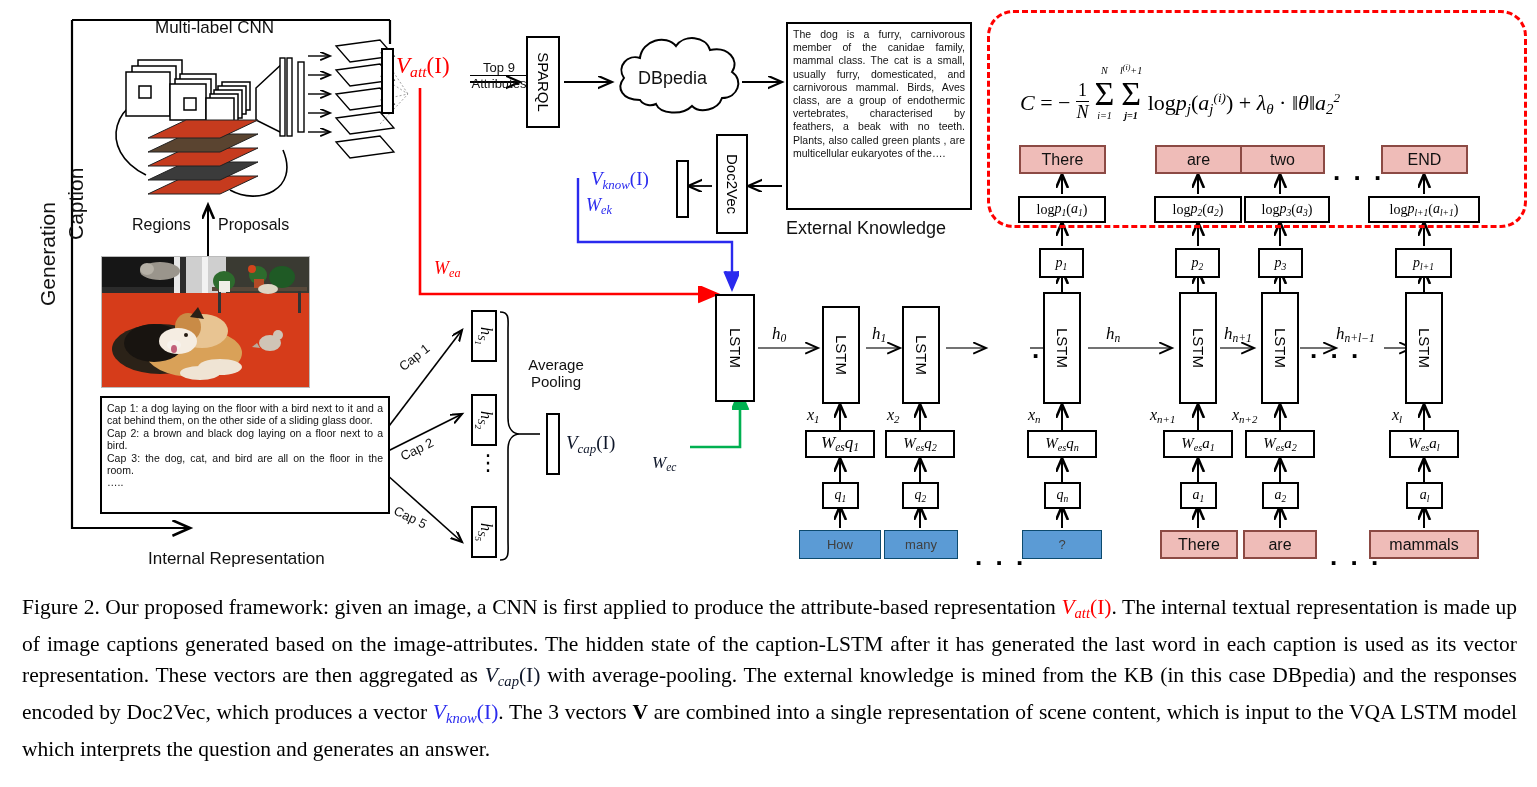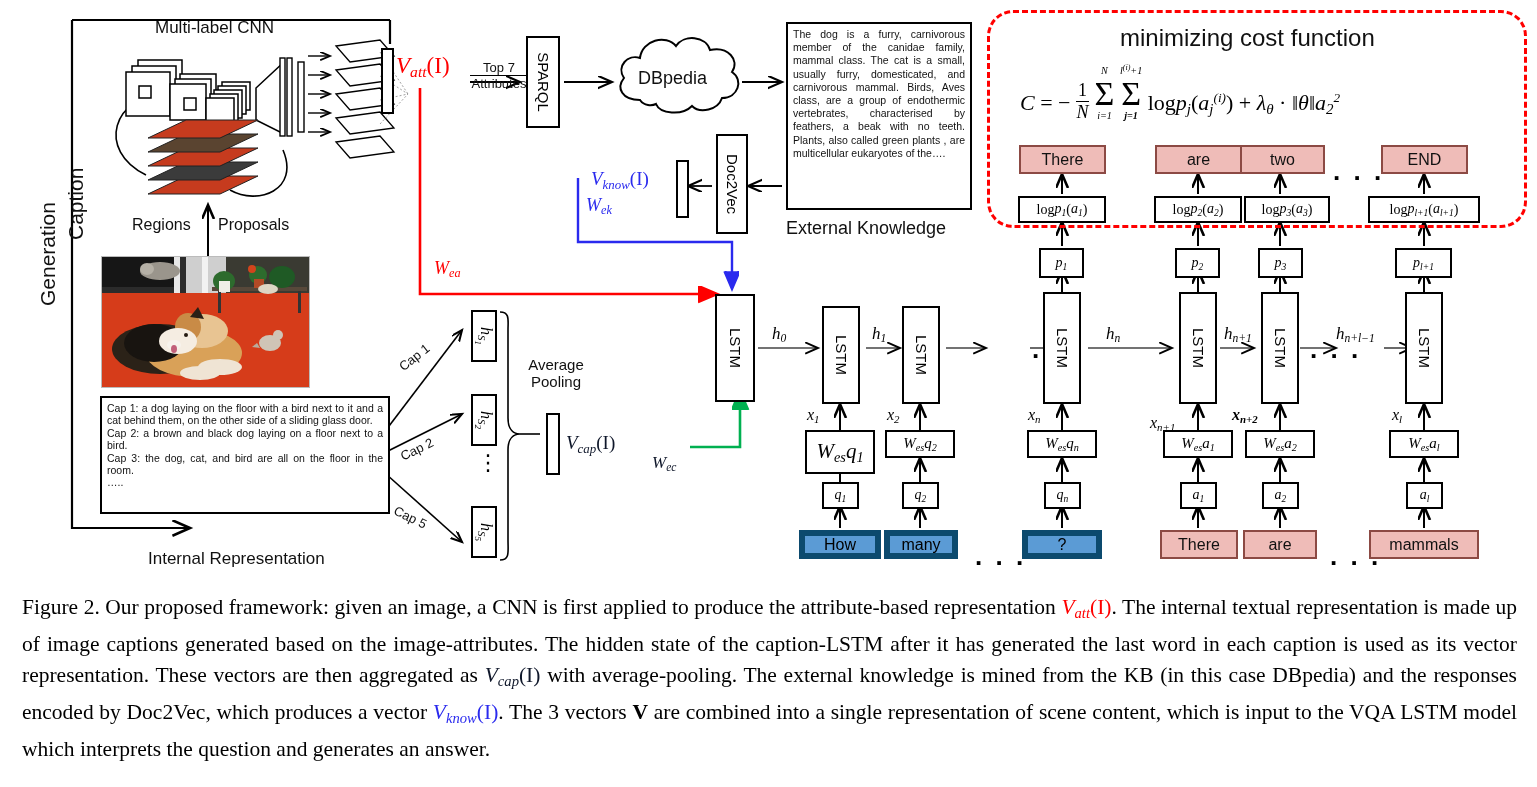--- a/index.html
+++ b/index.html
@@ -5,21 +5,21 @@
   html,body{margin:0;padding:0;background:#fff;}
   body{width:1537px;height:787px;font-family:"Liberation Sans",sans-serif;color:#000;overflow:hidden;position:relative;}
   #fig{position:absolute;left:0;top:0;width:1537px;height:787px;}
   .abs{position:absolute;}
   .lbl{font-family:"Liberation Sans",sans-serif;font-size:15px;color:#111;white-space:nowrap;}
   .lbl-sm{font-size:13px;}
   .rotneg{transform:rotate(-90deg);transform-origin:0 0;}
   .box{border:2px solid #000;background:#fff;box-sizing:border-box;display:flex;align-items:center;justify-content:center;}
   .vbox{border:2px solid #000;background:#fff;box-sizing:border-box;position:absolute;}
   .vbox>span{position:absolute;left:50%;top:50%;transform:translate(-50%,-50%) rotate(90deg);white-space:nowrap;font-size:15px;}
-  .qbox{background:#5B9BD5;border:6px solid #0c4a6e;box-sizing:border-box;display:flex;align-items:center;justify-content:center;font-size:16px;color:#000000;}
+  .qbox{background:#5B9BD5;border:1px solid #0c4a6e;box-sizing:border-box;display:flex;align-items:center;justify-content:center;font-size:13px;color:#404040;}
   .abox{background:#EFBCB8;border:2px solid #8C4A44;box-sizing:border-box;display:flex;align-items:center;justify-content:center;font-size:16px;color:#111;}
   .wbox{border:2px solid #000;background:#fff;box-sizing:border-box;display:flex;align-items:center;justify-content:center;font-size:14px;}
   .mi{font-family:"Liberation Serif",serif;font-style:italic;}
   .mu{font-family:"Liberation Serif",serif;font-style:normal;}
   .sub{font-size:0.68em;vertical-align:-0.28em;font-style:italic;}
   .textbox{border:2px solid #000;background:#fff;box-sizing:border-box;padding:4px 5px;
      font-size:10.5px;line-height:12.4px;text-align:justify;font-family:"Liberation Sans",sans-serif;color:#111;}
   .dashed{border:3px dashed #FF0000;border-radius:26px;box-sizing:border-box;}
   .dots{letter-spacing:3px;font-size:26px;line-height:10px;font-weight:bold;}
   .capfig{position:absolute;left:22px;top:592px;width:1495px;font-family:"Liberation Serif",serif;
@@ -182,21 +182,21 @@
     </g>
   </svg>
 
   <div class="abs" style="left:381px;top:48px;width:9px;height:62px;border:2px solid #000;background:#fff;"></div>
 
   <div class="abs" style="left:396px;top:52px;font-size:23px;">
     <span class="mi red"><span>V</span><span class="sub">att</span></span><span class="mu red">(I)</span>
   </div>
 
   <div class="abs" style="left:470px;top:60px;width:58px;text-align:center;line-height:15px;">
-    <div class="lbl lbl-sm" style="border-bottom:1.6px solid #000;">Top 7</div>
+    <div class="lbl lbl-sm" style="border-bottom:1.6px solid #000;">Top 9</div>
     <div class="lbl lbl-sm">Attributes</div>
   </div>
 
   <svg class="abs" style="left:140px;top:128px;width:150px;height:86px;">
     <g stroke="#222" stroke-width="1">
       <path d="M8,66 L80,66 L118,48 L46,48 Z" fill="#C63B1E"></path>
       <path d="M8,52 L80,52 L118,34 L46,34 Z" fill="#3b3b3b"></path>
       <path d="M8,38 L80,38 L118,20 L46,20 Z" fill="#C63B1E"></path>
       <path d="M8,24 L80,24 L118,6 L46,6 Z" fill="#5a4430"></path>
       <path d="M8,10 L80,10 L118,-8 L46,-8 Z" fill="#C63B1E"></path>
@@ -307,21 +307,20 @@
 
   <div class="vbox" style="left:716px;top:134px;width:32px;height:100px;">
     <span>Doc2Vec</span>
   </div>
   <div class="abs" style="left:676px;top:160px;width:9px;height:54px;border:2px solid #000;background:#fff;"></div>
   <div class="abs" style="left:591px;top:168px;font-size:19px;">
     <span class="mi blue"><span>V</span><span class="sub">know</span></span><span class="mu blue">(I)</span>
   </div>
 
   <div class="abs dashed" style="left:987px;top:10px;width:540px;height:218px;"></div>
-  <div class="abs lbl" style="left:1120px;top:24px;font-size:24px;">minimizing cost function</div>
 
   <div class="abs" style="left:1020px;top:64px;font-size:22px;font-family:'Liberation Serif',serif;">
     <span class="mi">C</span> <span class="mu">=</span> <span class="mu">−</span>
     <span style="display:inline-block;vertical-align:-0.45em;text-align:center;font-size:0.82em;">
       <span style="display:block;border-bottom:1.4px solid #000;padding:0 2px;">1</span>
       <span style="display:block;" class="mi">N</span>
     </span>
     <span style="display:inline-block;vertical-align:-0.38em;text-align:center;line-height:1;">
       <span style="display:block;font-size:0.46em;" class="mi">N</span>
       <span style="display:block;font-size:1.55em;">Σ</span>
@@ -422,25 +421,25 @@
     <span>LSTM</span>
   </div>
   <div class="abs dots" style="left:1310px;top:344px;">. . .</div>
   <div class="vbox" style="left:1405px;top:292px;width:38px;height:112px;">
     <span>LSTM</span>
   </div>
 
   <div class="abs" style="left:807px;top:406px;font-size:16px;"><span class="mi">x<span class="sub">1</span></span></div>
   <div class="abs" style="left:887px;top:406px;font-size:16px;"><span class="mi">x<span class="sub">2</span></span></div>
   <div class="abs" style="left:1028px;top:406px;font-size:16px;"><span class="mi">x<span class="sub">n</span></span></div>
-  <div class="abs" style="left:1150px;top:406px;font-size:16px;margin-top:8px;"><span class="mi">x<span class="sub">n+1</span></span></div>
-  <div class="abs" style="left:1232px;top:406px;font-size:16px;font-weight:bold;"><span class="mi">x<span class="sub">n+2</span></span></div>
+  <div class="abs" style="left:1150px;top:406px;font-size:16px;"><span class="mi">x<span class="sub">n+1</span></span></div>
+  <div class="abs" style="left:1232px;top:406px;font-size:16px;"><span class="mi">x<span class="sub">n+2</span></span></div>
   <div class="abs" style="left:1392px;top:406px;font-size:16px;"><span class="mi">x<span class="sub">l</span></span></div>
 
-  <div class="abs wbox" style="left:805px;top:430px;width:70px;height:44px;font-size:21px;">
+  <div class="abs wbox" style="left:805px;top:430px;width:70px;height:28px;font-size:17px;">
     <span class="mi">W<span class="sub">es</span>q<span class="sub">1</span></span>
   </div>
   <div class="abs wbox" style="left:885px;top:430px;width:70px;height:28px;font-size:15px;">
     <span class="mi">W<span class="sub">es</span>q<span class="sub">2</span></span>
   </div>
   <div class="abs wbox" style="left:1027px;top:430px;width:70px;height:28px;font-size:15px;">
     <span class="mi">W<span class="sub">es</span>q<span class="sub">n</span></span>
   </div>
   <div class="abs wbox" style="left:1163px;top:430px;width:70px;height:28px;font-size:15px;">
     <span class="mi">W<span class="sub">es</span>a<span class="sub">1</span></span>

